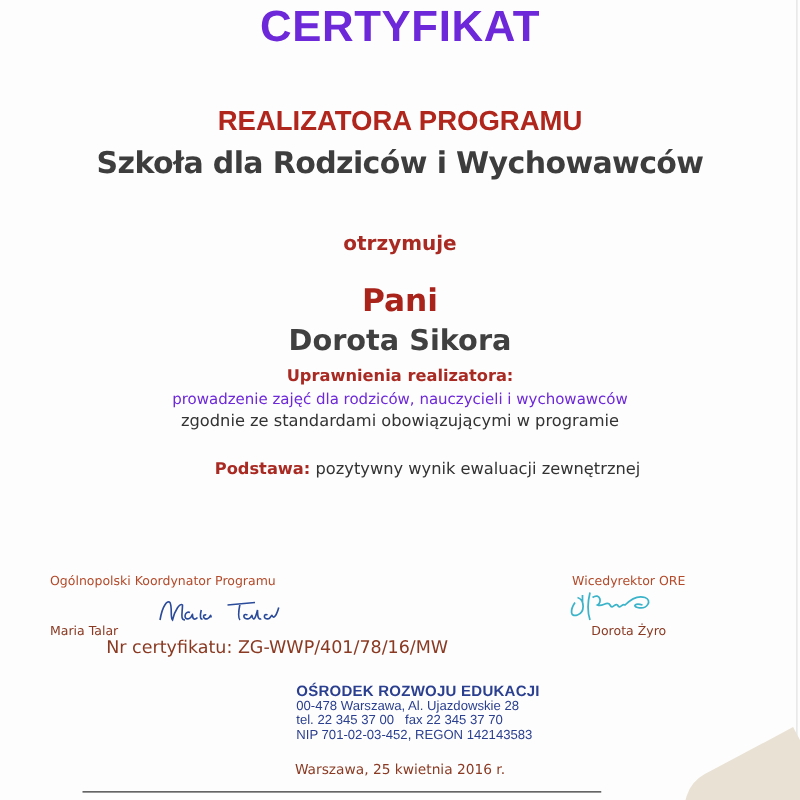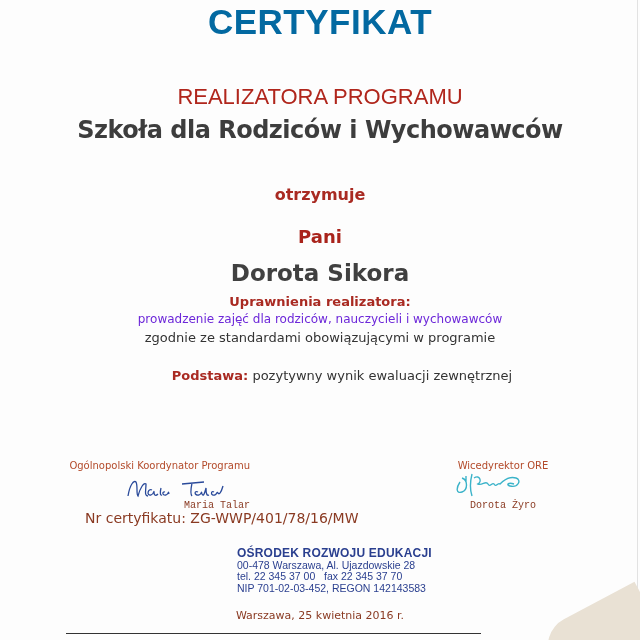--- a/index.html
+++ b/index.html
@@ -8,35 +8,35 @@
       background:#fdfdfd;
       font-family:"DejaVu Sans", sans-serif;
     }
     .page { position:absolute; left:0; top:0; width:640px; height:640px; }
     .edge-line { position:absolute; left:637px; top:0; width:1px; height:640px; background:#e2e2e2; }
     .corner-deco {
       position:absolute; left:545px; top:604px; width:110px; height:60px;
       background:#e9e1d4; transform:rotate(-28deg); border-radius:30px 0 0 0;
     }
     .c { position:absolute; left:0; width:640px; text-align:center; white-space:nowrap; }
-    .title { top:2px; font-size:35px; font-weight:bold; letter-spacing:0.5px; color:#0369a1; font-family:"Liberation Sans", sans-serif; }
-    .sub1 { top:84px; font-size:22px; font-weight:normal; color:#b0261c; font-family:"Liberation Sans", sans-serif; }
+    .title { top:2px; font-size:35px; font-weight:bold; letter-spacing:0.5px; color:#6d28d9; font-family:"Liberation Sans", sans-serif; }
+    .sub1 { top:84px; font-size:22px; font-weight:bold; color:#b0261c; font-family:"Liberation Sans", sans-serif; }
     .sub2 { top:116px; font-size:24px; font-weight:bold; color:#3d3d3d; font-family:"DejaVu Sans", sans-serif; letter-spacing:-0.5px; }
     .receives { top:185px; font-size:16px; font-weight:bold; color:#a92a22; }
-    .pani { top:226px; font-size:18px; font-weight:bold; color:#a9231b;text-align:center; }
+    .pani { top:226px; font-size:25px; font-weight:bold; color:#a9231b;text-align:center; }
     .name { top:260px; font-size:23px; font-weight:bold; color:#404040; }
     .rights-label { top:294px; font-size:13px; font-weight:bold; color:#a92a22; }
     .rights-l1 { top:312px; font-size:12px; color:#6d28d9; }
     .rights-l2 { top:330px; font-size:13px; color:#333; }
     .basis { top:368px; font-size:13px; color:#333; }
     .basis b { color:#a92a22;margin-left:44px; }
     .abs { position:absolute; white-space:nowrap; }
-    .sig-left { left:40px; width:210px; text-align:right; }
+    .sig-left { left:40px; width:210px; text-align:left; }
     .sig-label { font-size:10px; color:#b34a2a; }
-    .sig-name { font-size:10px; color:#8a3a22;font-family:Liberation Mono, monospace; }
+    .sig-name { font-size:10px; color:#8a3a22; }
     .cert-no { left:85px; top:510px; font-size:14px; color:#8a3a22; }
     .org { left:237px; top:548px; color:#2a3f8f; font-family:"Liberation Sans", sans-serif; line-height:11.5px; }
     .org .h { font-size:12px; font-weight:bold; letter-spacing:0.2px; }
     .org .l { font-size:10.5px; }
     .date { top:609px; font-size:11px; color:#8a3a22; }
     .rule { position:absolute; left:66px; top:633px; width:415px; height:1px; background:#333; }
   </style>
 </head>
 <body>
 

